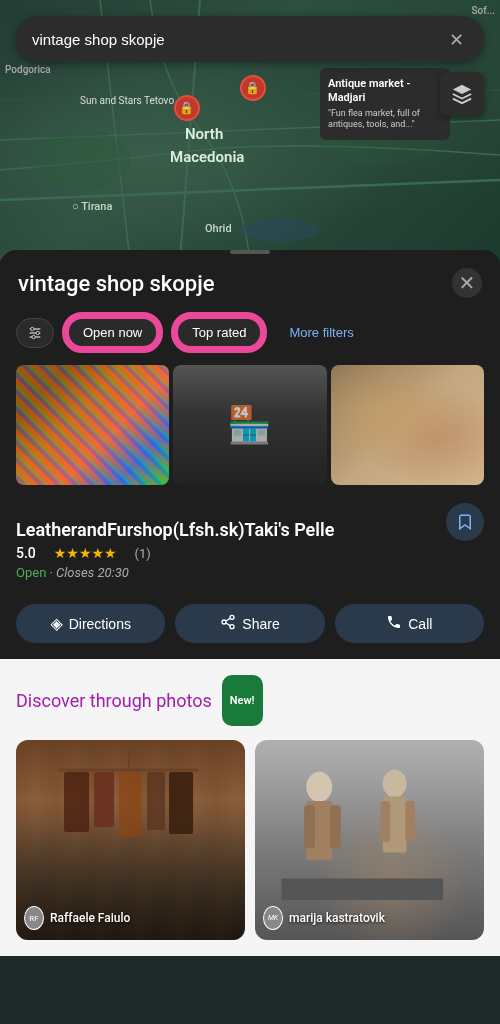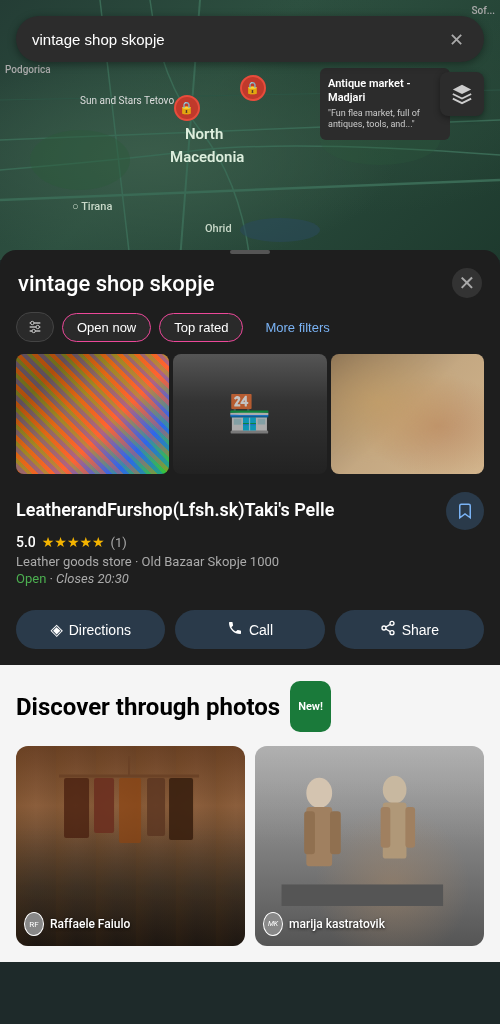--- a/index.html
+++ b/index.html
@@ -180,21 +180,21 @@
       border: 1px solid #444;
       border-radius: 20px;
       padding: 6px 10px;
       cursor: pointer;
       display: flex;
       align-items: center;
     }
 
     .filter-btn {
       background: #2a2a2a;
-      border: 1px solid #ec4899;
+      border: 7px solid #ec4899;
       border-radius: 20px;
       padding: 6px 14px;
       color: #fff;
       font-size: 13px;
       cursor: pointer;
       white-space: nowrap;
     }
 
     .filter-btn.text-blue {
       border: none;
@@ -267,21 +267,21 @@
     }
 
     
     .store-info {
       padding: 4px 16px 12px;
       position: relative;
     }
 
     .store-name-row {
       display: flex;
-      align-items: center;
+      align-items: flex-end;
       justify-content: space-between;
     }
 
     .store-name {
       color: #fff;
       font-size: 18px;
       font-weight: 600;
       flex: 1;
       line-height: 1.3;
       margin-right: 8px;
@@ -296,21 +296,21 @@
       align-items: center;
       justify-content: center;
       cursor: pointer;
       flex-shrink: 0;
       margin-top: 2px;
     }
 
     .rating-row {
       display: flex;
       align-items: center;
-      gap: 6px;
+      gap: 18px;
       margin: 4px 0;
     }
 
     .rating-score {
       color: #fff;
       font-size: 14px;
       font-weight: 500;
     }
 
     .stars {
@@ -372,23 +372,23 @@
     }
 
     .discover-header {
       display: flex;
       align-items: center;
       gap: 10px;
       margin-bottom: 14px;
     }
 
     .discover-title {
-      color: #000000;
-      font-size: 24px;
-      font-weight: 700;
+      color: #a21caf;
+      font-size: 18px;
+      font-weight: 400;
     }
 
     .new-badge {
       background: #1a7a3a;
       color: #fff;
       font-size: 11px;
       font-weight: 600;
       padding: 19px 8px;
       border-radius: 10px;
     }
@@ -559,53 +559,52 @@
         </svg>
       </div>
     </div>
 
     <div class="rating-row">
       <span class="rating-score">5.0</span>
       <span class="stars">★★★★★</span>
       <span class="rating-count">(1)</span>
     </div>
 
-    <div class="store-meta">Leather goods store · Old Bazaar Skopje 1000</div>
 
     <div class="store-status">
       <span class="open">Open</span>
       <span class="close-time">· Closes 20:30</span>
     </div>
   </div>
 
   <div class="action-row">
     <button class="action-btn">
       <span style="font-size:16px;">◈</span>
       <span>Directions</span>
-    </button>
-    <button class="action-btn">
-      <span>
-        <svg width="16" height="16" viewBox="0 0 24 24" fill="#fff">
-          <path d="M6.6 10.8c1.4 2.8 3.8 5.1 6.6 6.6l2.2-2.2c.3-.3.7-.4 1-.2 1.1.4 2.3.6 3.6.6.6 0 1 .4 1 1V20c0 .6-.4 1-1 1-9.4 0-17-7.6-17-17 0-.6.4-1 1-1h3.5c.6 0 1 .4 1 1 0 1.3.2 2.5.6 3.6.1.3 0 .7-.2 1L6.6 10.8z"></path>
-        </svg>
-      </span>
-      <span>Call</span>
     </button>
     <button class="action-btn">
       <span>
         <svg width="16" height="16" viewBox="0 0 24 24" fill="none" stroke="#fff" stroke-width="2">
           <circle cx="18" cy="5" r="3"></circle>
             <circle cx="6" cy="12" r="3"></circle>
             <circle cx="18" cy="19" r="3"></circle>
           <line x1="8.59" y1="13.51" x2="15.42" y2="17.49"></line>
           <line x1="15.41" y1="6.51" x2="8.59" y2="10.49"></line>
         </svg>
       </span>
       <span>Share</span>
     </button>
+    <button class="action-btn">
+      <span>
+        <svg width="16" height="16" viewBox="0 0 24 24" fill="#fff">
+          <path d="M6.6 10.8c1.4 2.8 3.8 5.1 6.6 6.6l2.2-2.2c.3-.3.7-.4 1-.2 1.1.4 2.3.6 3.6.6.6 0 1 .4 1 1V20c0 .6-.4 1-1 1-9.4 0-17-7.6-17-17 0-.6.4-1 1-1h3.5c.6 0 1 .4 1 1 0 1.3.2 2.5.6 3.6.1.3 0 .7-.2 1L6.6 10.8z"></path>
+        </svg>
+      </span>
+      <span>Call</span>
+    </button>
   </div>
 </div>
 
 <div class="discover-section">
   <div class="discover-header">
     <span class="discover-title">Discover through photos</span>
     <span class="new-badge">New!</span>
   </div>
 
   <div class="discover-photos">

